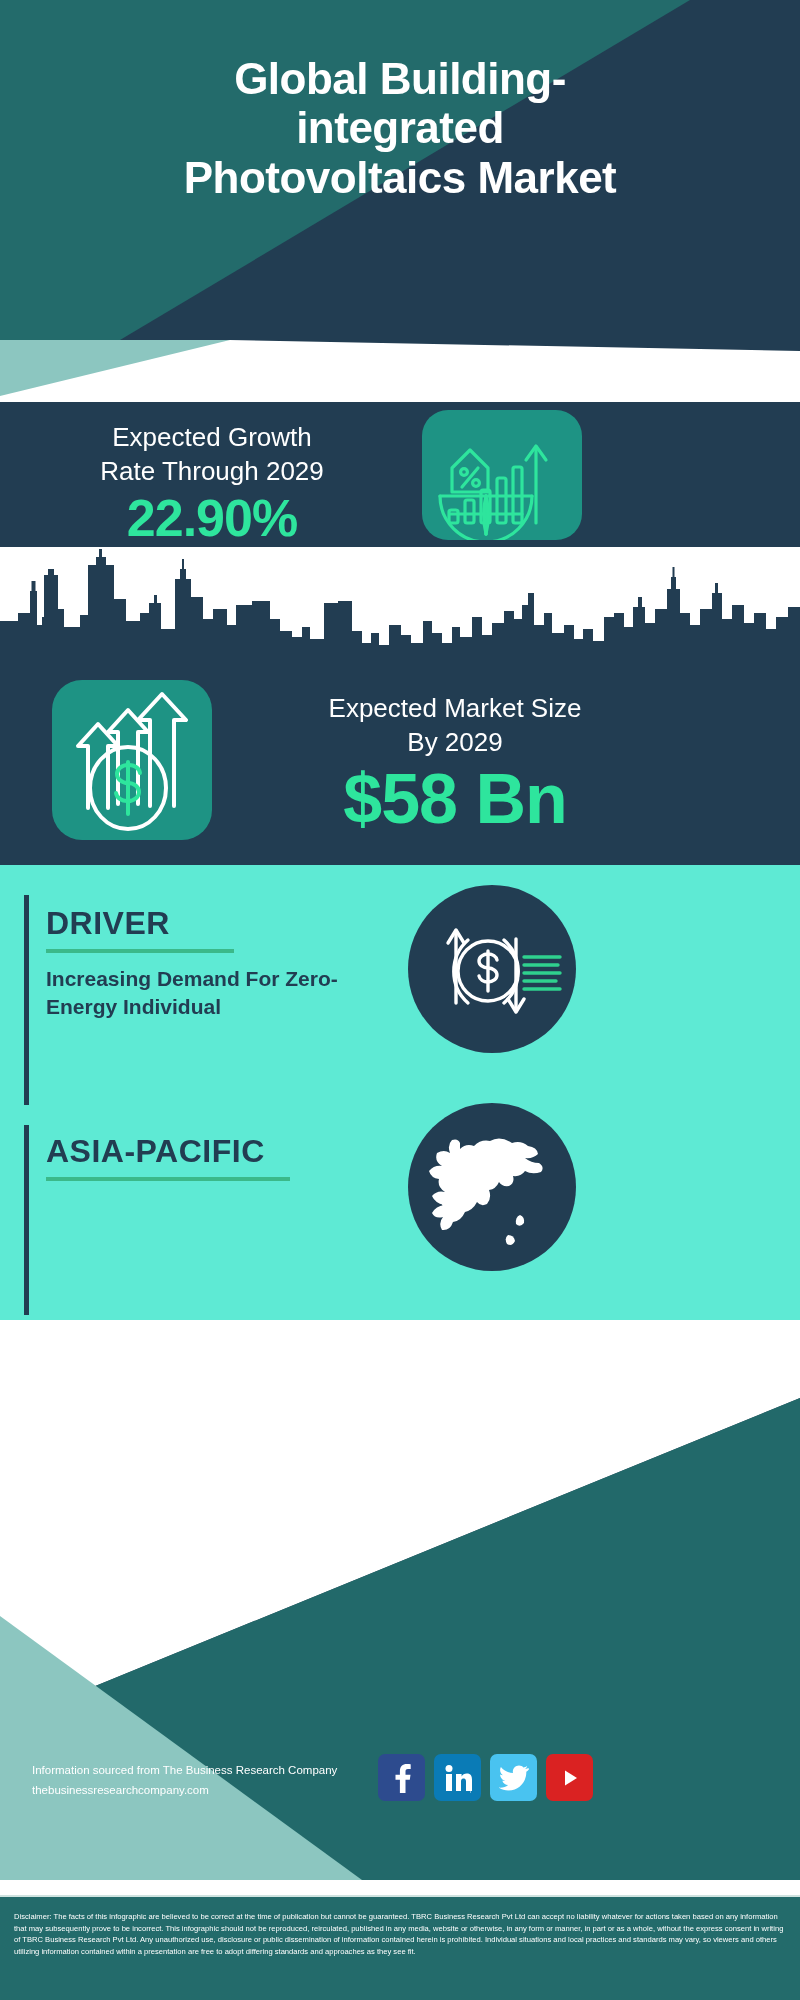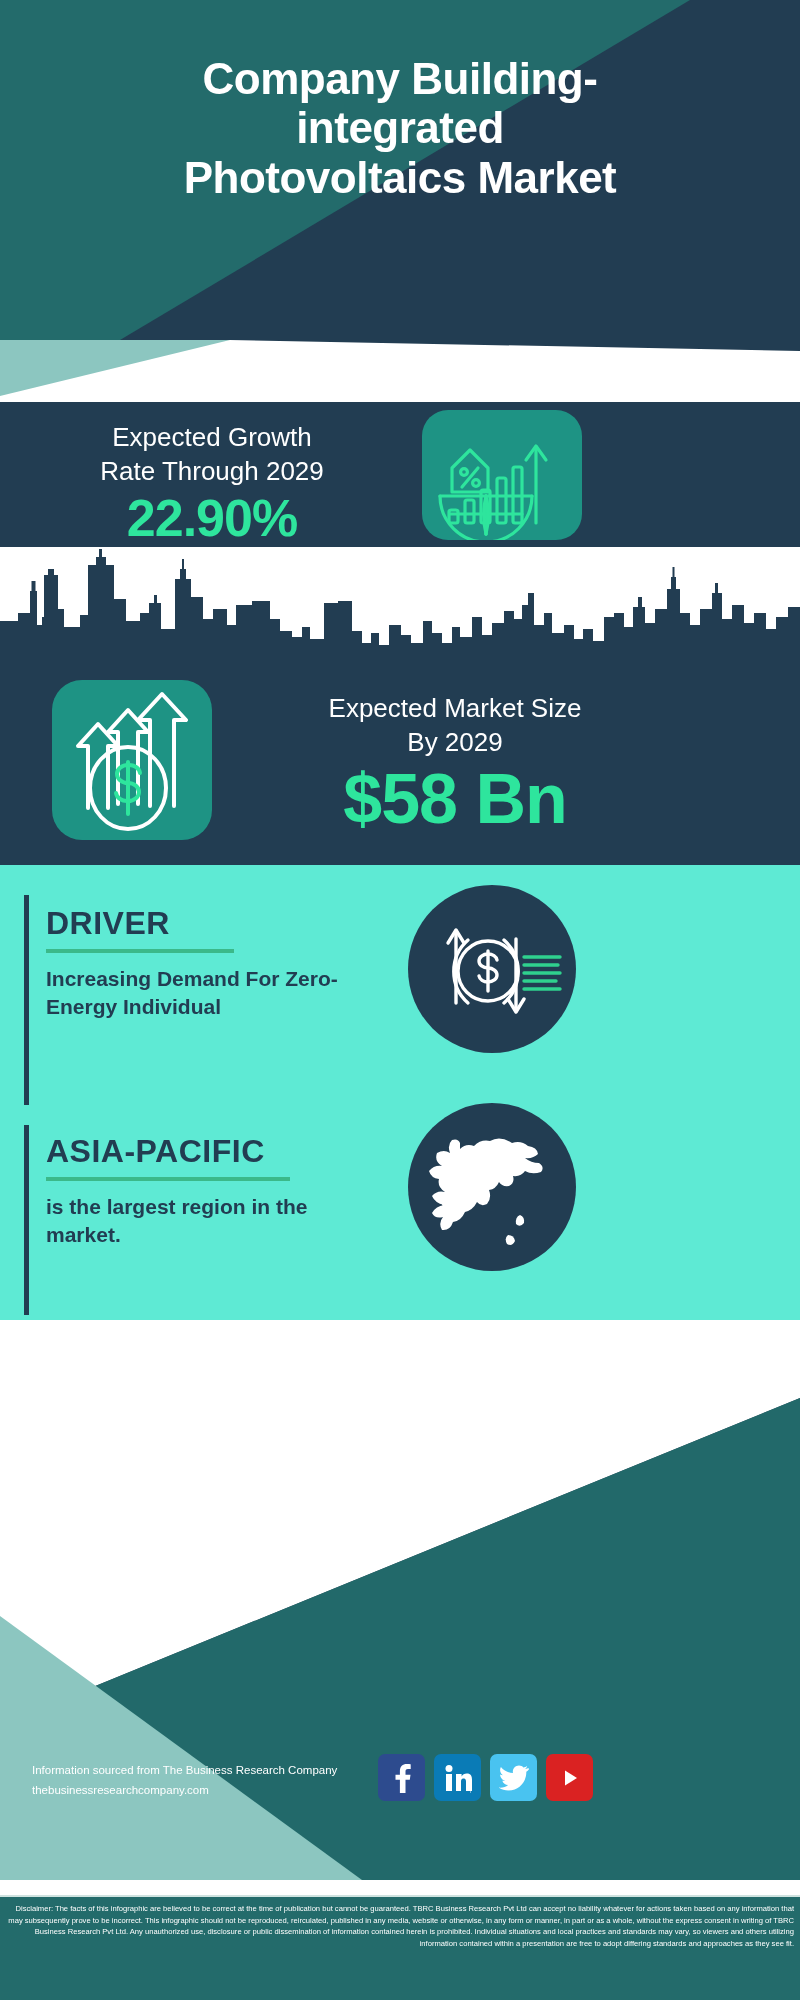--- a/index.html
+++ b/index.html
@@ -65,33 +65,33 @@
   #footer .socials{position:absolute;left:378px;top:434px;display:flex;gap:9px;}
   #footer .soc{width:47px;height:47px;border-radius:7px;display:flex;align-items:center;justify-content:center;}
   #footer .soc.fb{background:#2d4b8e;}
   #footer .soc.li{background:#0a7bb6;}
   #footer .soc.tw{background:#49c3f0;}
   #footer .soc.yt{background:#da2222;}
   #footer .soc svg{display:block;}
 
   
   #disclaimer{position:absolute;left:0;top:1895px;width:800px;height:105px;background:#236b6b;}
-  #disclaimer p{margin:0;padding:8px 6px 0 6px;color:#ffffff;font-size:7.6px;line-height:1.52;
-    text-align:right;font-family:"Liberation Sans",sans-serif;}
+  #disclaimer p{margin:8px;padding:8px 6px 0 6px;color:#ffffff;font-size:7.6px;line-height:1.52;
+    text-align:left;font-family:"Liberation Sans",sans-serif;}
   #disclaimer .hair{position:absolute;left:0;top:0;width:800px;height:2px;background:#cfe3e0;}
 </style>
 </head>
 <body>
 
 <div id="page">
 
   <div id="header">
     <div class="diag-dark"></div>
     <div class="title">
-      <div>Company Building-</div>
+      <div>Global Building-</div>
       <div>integrated</div>
       <div>Photovoltaics Market</div>
     </div>
   </div>
 
   <div id="wedge1">
     <div class="dark-strip"></div>
     <div class="teal-light"></div>
   </div>
 
@@ -275,24 +275,20 @@
             <line x1="116" y1="104" x2="152" y2="104"></line>
           </g>
         </svg>
       </div>
     </div>
 
     <div class="card" style="top:258px;height:190px;">
       <div class="bar" style="top:2px;height:190px;"></div>
       <div class="head" style="top:10px;font-size:32px;letter-spacing:0.5px;">ASIA-PACIFIC</div>
       <div class="rule" style="top:54px;width:244px;"></div>
-      <div class="body" style="top:70px;width:360px;font-size:21px;">
-        <div>is the largest region in the</div>
-        <div>market.</div>
-      </div>
       <div class="circ" style="left:384px;top:-20px;width:168px;height:168px;">
         <svg viewBox="0 0 168 168" width="168" height="168" aria-hidden="true">
           <path fill="#ffffff" d="M52 46 q6 -6 14 -3 q7 -7 16 -5 q10 -6 22 2 q9 -3 16 3 q9 1 10 8
             q-5 5 -13 4 q6 5 14 5 q6 4 2 9 q-9 3 -16 -1 q-4 6 -12 5 q2 7 -4 10 q-7 1 -10 -4
             q-3 7 -10 8 q3 8 -2 14 q-6 3 -10 -2 q-4 8 -12 10 q-4 9 -12 10 q-3 9 -11 8
             q-4 -7 1 -13 q-8 2 -11 -4 q4 -7 12 -8 q-9 -2 -12 -9 q5 -6 13 -4 q-8 -5 -6 -13
             q-8 -1 -10 -8 q5 -6 13 -5 q-8 -5 -5 -13 q7 -4 13 0 q-3 -8 2 -13 q6 -2 8 3 z"></path>
           <path fill="#ffffff" d="M112 112 q5 2 4 8 q-4 5 -8 1 q-1 -7 4 -9 z"></path>
           <path fill="#ffffff" d="M100 132 q6 0 7 6 q-3 6 -8 3 q-3 -6 1 -9 z"></path>
           <path fill="#ffffff" d="M36 96 q7 -1 8 5 q-3 6 -9 3 q-3 -6 1 -8 z"></path>

